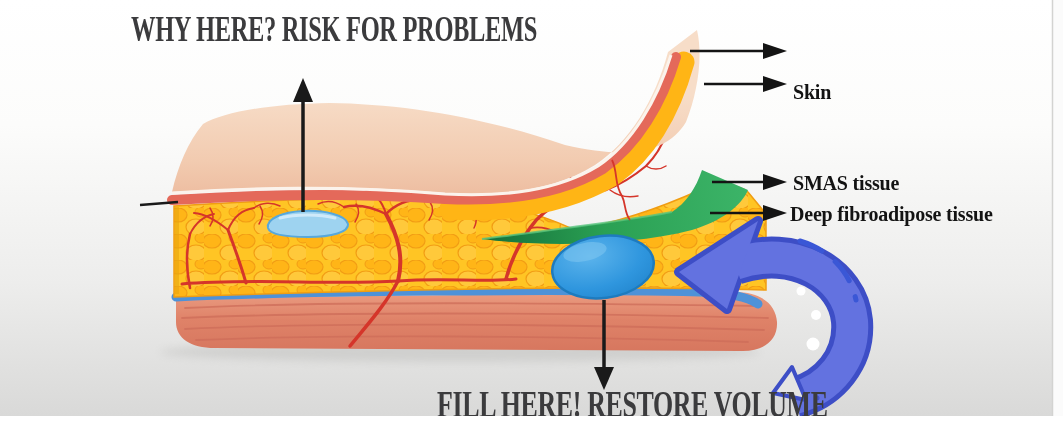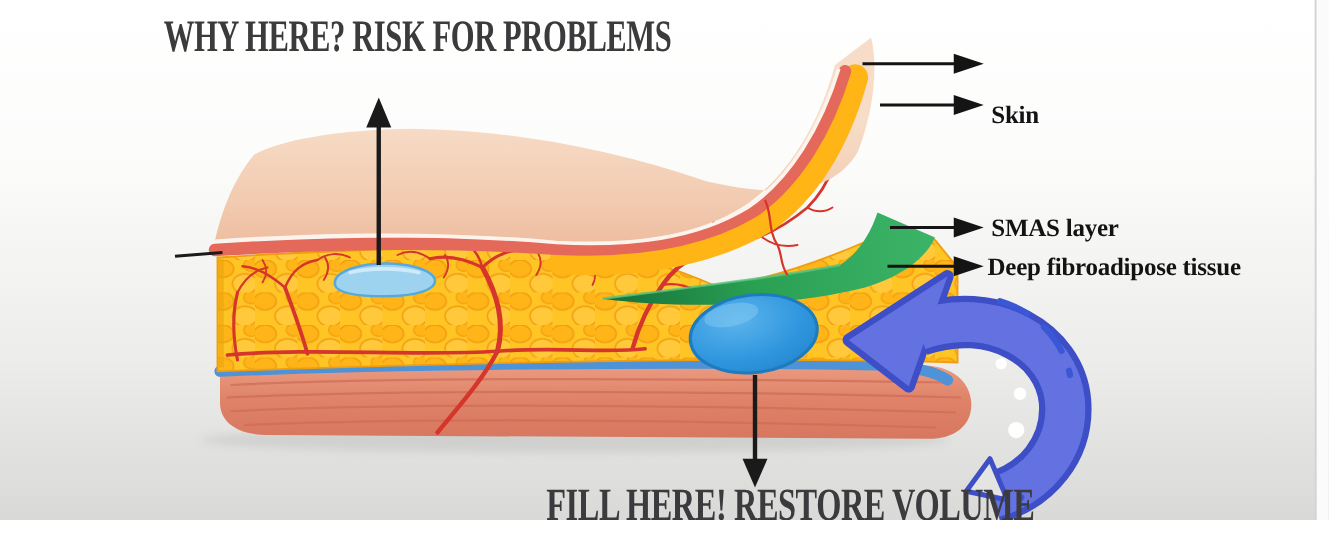--- a/index.html
+++ b/index.html
@@ -197,16 +197,16 @@
   <g>
     <rect x="0" y="420.5" width="1063" height="5.5" fill="#282327"></rect>
     <rect x="754" y="420.5" width="290" height="2.8" fill="#c9a18c"></rect>
   </g>
 </svg>
 
 <div class="big-caption title">WHY HERE? RISK FOR PROBLEMS</div>
 <div class="big-caption caption">FILL HERE! RESTORE VOLUME</div>
 
 <div class="lbl lbl-skin">Skin</div>
-<div class="lbl lbl-smas">SMAS layer</div>
+<div class="lbl lbl-smas">SMAS tissue</div>
 <div class="lbl lbl-deep">Deep fibroadipose tissue</div>
 
 </div>
 
 </body></html>

